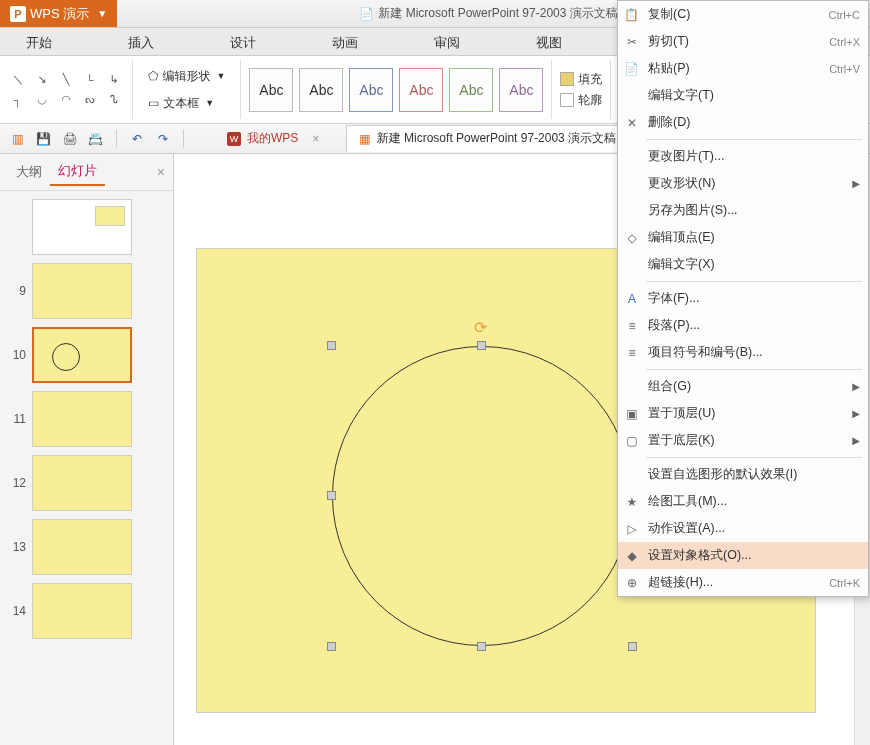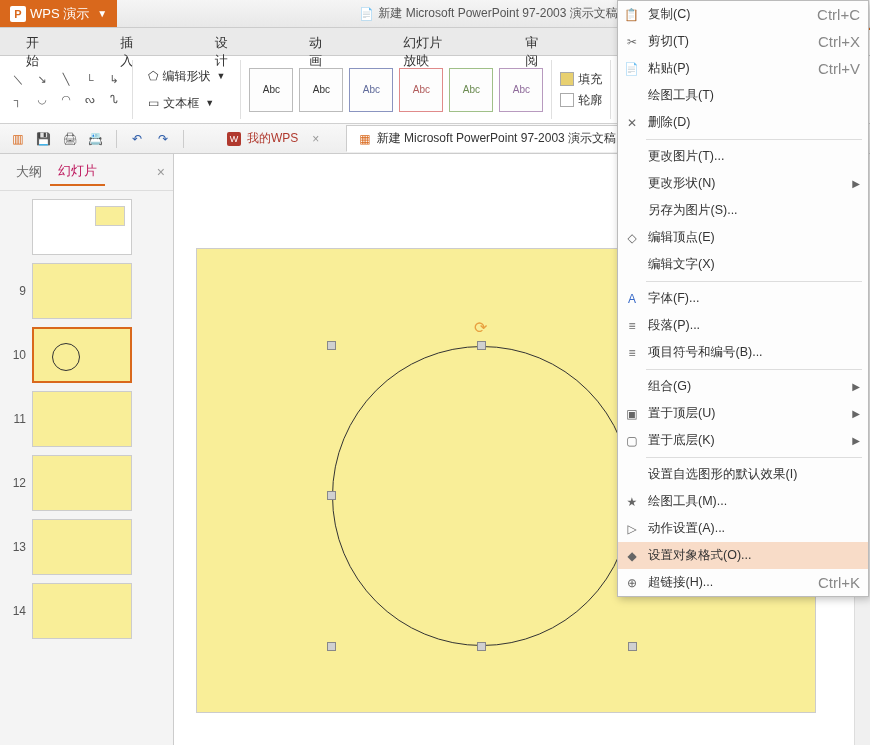--- a/index.html
+++ b/index.html
@@ -20,21 +20,21 @@
 
 
 .ribbon { height: 68px; background: #fff; border-bottom: 1px solid #d0d0d0; display: flex; align-items: center; padding: 4px 8px; gap: 8px; }
 .group { display: flex; flex-direction: column; gap: 4px; padding-right: 8px; border-right: 1px solid #e0e0e0; height: 100%; justify-content: center; }
 .shape-grid { display: grid; grid-template-columns: repeat(5, 20px); gap: 4px; }
 .shape { width: 20px; height: 16px; display: flex; align-items: center; justify-content: center; color: #555; font-size: 11px; }
 .group-vert { display: flex; flex-direction: column; gap: 4px; }
 .edit-btn { display: flex; align-items: center; gap: 4px; font-size: 12px; color: #333; padding: 2px 6px; border: 1px solid transparent; }
 .edit-btn .dd { font-size: 9px; margin-left: 2px; }
 .style-row { display: flex; gap: 6px; }
-.style-box { width: 44px; height: 44px; border: 1px solid #bbb; display: flex; align-items: center; justify-content: center; font-size: 10px; color: #333; background: #fdfdfd; }
+.style-box { width: 44px; height: 44px; border: 1px solid #bbb; display: flex; align-items: center; justify-content: center; font-size: 14px; color: #333; background: #fdfdfd; }
 .style-box:nth-child(3) { border-color: #8a94c0; color: #5f6a9a; }
 .style-box:nth-child(4) { border-color: #e08a8a; color: #b05a5a; }
 .style-box:nth-child(5) { border-color: #a0c088; color: #6a8a50; }
 .style-box:nth-child(6) { border-color: #b89abf; color: #8e6a9a; }
 .fill-group { display: flex; flex-direction: column; gap: 4px; }
 .fill-btn { display: flex; align-items: center; gap: 4px; font-size: 12px; }
 .fill-btn .sw { width: 14px; height: 14px; border: 1px solid #aaa; background: #e8d070; }
 
 
 .qat { height: 30px; background: linear-gradient(#f8f8f8, #eee); border-bottom: 1px solid #ccc; display: flex; align-items: center; gap: 6px; padding: 0 8px; }
@@ -79,21 +79,21 @@
 .mini-tb { position: absolute; left: 630px; top: 530px; background: #fafafa; border: 1px solid #ccc; border-radius: 3px; box-shadow: 0 2px 6px rgba(0,0,0,0.15); padding: 6px 8px; display: flex; gap: 8px; }
 .mini-item { display: flex; flex-direction: column; align-items: center; gap: 2px; font-size: 11px; color: #555; width: 36px; }
 .mini-item .ico { width: 20px; height: 20px; display: flex; align-items: center; justify-content: center; font-size: 14px; }
 .mini-item .dd2 { font-size: 8px; color: #888; }
 
 
 .ctx { position: absolute; left: 617px; top: 0; width: 252px; background: #fdfdfd; border: 1px solid #bbb; box-shadow: 2px 2px 8px rgba(0,0,0,0.25); z-index: 100; }
 .ctx-item { display: flex; align-items: center; padding: 5px 8px 5px 30px; font-size: 12.5px; color: #333; position: relative; }
 .ctx-item.hov { background: #f8dcc8; }
 .ctx-item .ico { position: absolute; left: 6px; width: 16px; height: 16px; display: flex; align-items: center; justify-content: center; font-size: 12px; color: #666; }
-.ctx-item .sc { margin-left: auto; color: #888; font-size: 15px; }
+.ctx-item .sc { margin-left: auto; color: #888; font-size: 11px; }
 .ctx-item .arr { margin-left: auto; font-size: 10px; color: #666; }
 .ctx-sep { height: 1px; background: #ddd; margin: 3px 6px 3px 28px; }
 </style>
 </head>
 <body>
 
 <div class="titlebar">
   <div class="app-logo">
     <span>WPS 演示</span>
     <span class="app-dd">▼</span>
@@ -101,21 +101,20 @@
   <div class="title-text">
     <span>新建 Microsoft PowerPoint 97-2003 演示文稿.p</span>
   </div>
 </div>
 
 <div class="ribbon-tabs" id="rtabs">
     <span class="ribbon-tab">开始</span>
     <span class="ribbon-tab">插入</span>
     <span class="ribbon-tab">设计</span>
     <span class="ribbon-tab">动画</span>
-    <span class="ribbon-tab">幻灯片放映</span>
     <span class="ribbon-tab">审阅</span>
     <span class="ribbon-tab">视图</span>
     <span class="ribbon-tab">云服务</span>
     <span class="ribbon-tab active">绘图工具</span>
   </div>
 
 <div class="ribbon">
   <div class="group">
     <div class="shape-grid">
       <span class="shape">＼</span>
@@ -278,21 +277,21 @@
       <span class="ico">✂</span>
       <span>剪切(T)</span>
       <span class="sc">Ctrl+X</span>
     </div>
     <div class="ctx-item">
       <span class="ico">📄</span>
       <span>粘贴(P)</span>
       <span class="sc">Ctrl+V</span>
     </div>
     <div class="ctx-item">
-      <span>绘图工具(T)</span>
+      <span>编辑文字(T)</span>
     </div>
     <div class="ctx-item">
       <span class="ico">✕</span>
       <span>删除(D)</span>
     </div>
     <div class="ctx-sep"></div>
     <div class="ctx-item">
       <span>更改图片(T)...</span>
     </div>
     <div class="ctx-item">

